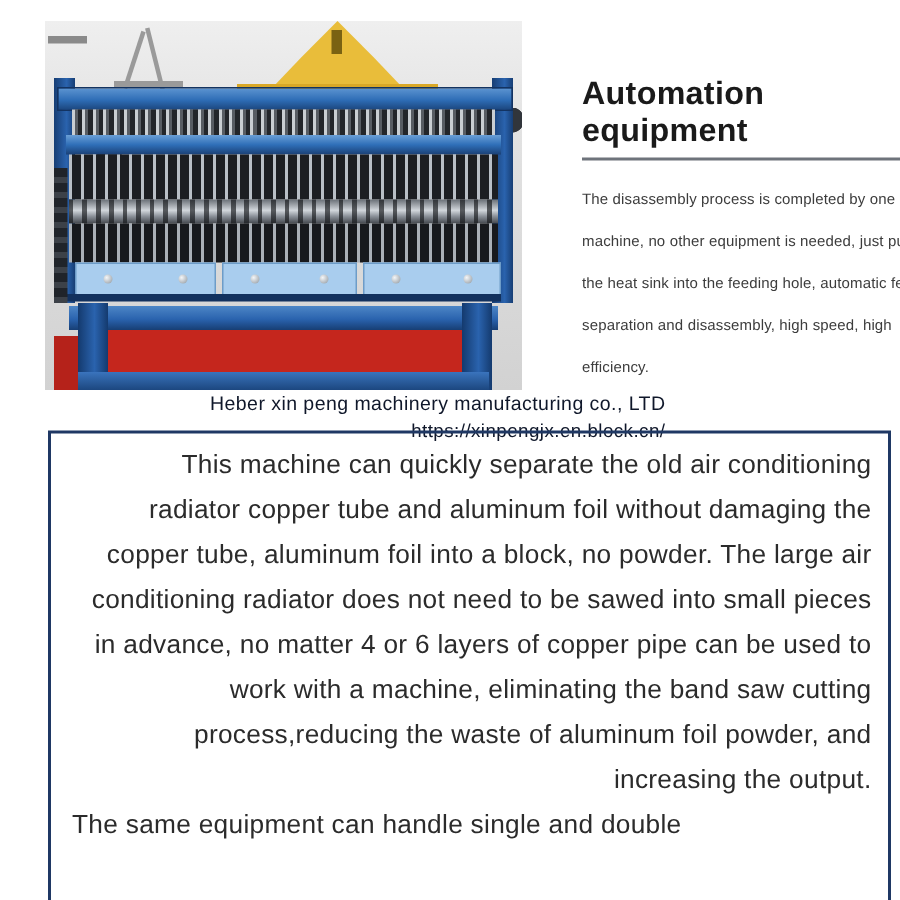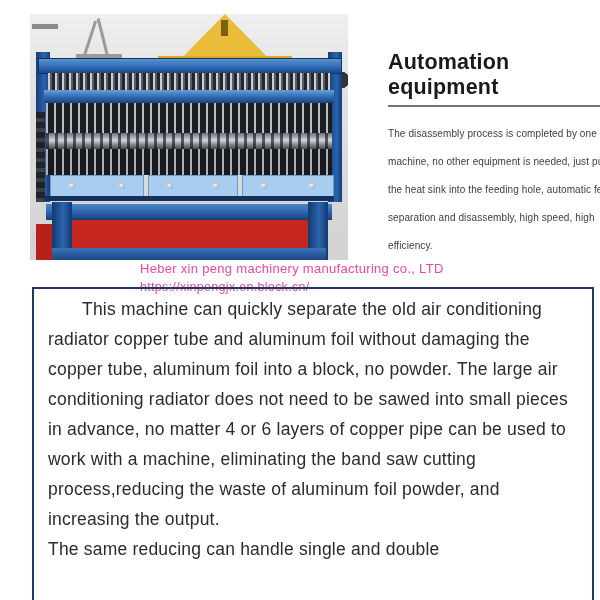--- a/index.html
+++ b/index.html
@@ -65,35 +65,35 @@
   .red-panel{position:absolute;left:18px;top:168px;width:270px;height:40px;background:#c5261d;}
   .red-edge{position:absolute;left:0px;top:172px;width:16px;height:36px;background:#b5221a;}
   .leg{position:absolute;top:150px;width:20px;height:58px;background:linear-gradient(90deg,#143a6e,#2a63ae 55%,#143a6e);}
   .leg.l{left:16px;} .leg.r{right:14px;}
   .bottom-bar{position:absolute;left:16px;top:196px;width:274px;height:12px;
     background:linear-gradient(180deg,#3a74bd,#1c477f);}
   .left-gear{position:absolute;left:0;top:60px;width:9px;height:90px;
     background:repeating-linear-gradient(180deg,#20242a 0 6px,#3c4148 6px 10px);}
 
   
-  .watermark{position:absolute;left:140px;top:260px;z-index:1;color:#ec4899;
-    font-size:13px;letter-spacing:.3px;line-height:18px;}
+  .watermark{position:absolute;left:140px;top:260px;z-index:1;color:#0f172a;
+    font-size:13px;letter-spacing:.3px;line-height:18px;text-align:right;}
   .watermark .wm-url{font-size:12.5px;}
 
   
   .right-col{position:absolute;left:388px;top:50px;width:230px;}
   .title{font-size:21.5px;font-weight:600;color:#1a1a1a;letter-spacing:.2px;margin:0;}
   .title-rule{height:1.5px;background:#6e737b;margin-top:5px;width:229px;}
   .right-par{margin-top:13px;font-size:10px;line-height:28px;color:#3c3c3c;letter-spacing:.1px;}
 
   
   .desc-box{position:absolute;left:32px;top:287px;width:533px;height:330px;z-index:2;
     border:2.5px solid #1f3864;background:transparent;padding:5px 11px 0 14px;box-sizing:content-box;}
   .desc-box p{margin:0;font-size:17.5px;line-height:30px;color:#2b2b2b;letter-spacing:.2px;}
-  .desc-box p.indent{text-indent:34px;}
+  .desc-box p.indent{text-indent:34px;text-align:right;}
 </style>
 </head>
 <body>
 
 <div class="screen">
 
   <div class="photo">
     <div class="bg-stand s1"></div>
     <div class="bg-stand s2"></div>
     <div class="bg-stand s3"></div>
@@ -145,16 +145,16 @@
   </div>
 
   <div class="right-col">
     <h1 class="title">Automation equipment</h1>
     <div class="title-rule"></div>
     <div class="right-par">The disassembly process is completed by one machine, no other equipment is needed, just put the heat sink into the feeding hole, automatic feed separation and disassembly, high speed, high efficiency.</div>
   </div>
 
   <div class="desc-box">
     <p class="indent">This machine can quickly separate the old air conditioning radiator copper tube and aluminum foil without damaging the copper tube, aluminum foil into a block, no powder. The large air conditioning radiator does not need to be sawed into small pieces in advance, no matter 4 or 6 layers of copper pipe can be used to work with a machine, eliminating the band saw cutting process,reducing the waste of aluminum foil powder, and increasing the output.</p>
-    <p>The same reducing can handle single and double</p>
+    <p>The same equipment can handle single and double</p>
   </div>
 
 </div>
 
 </body></html>

